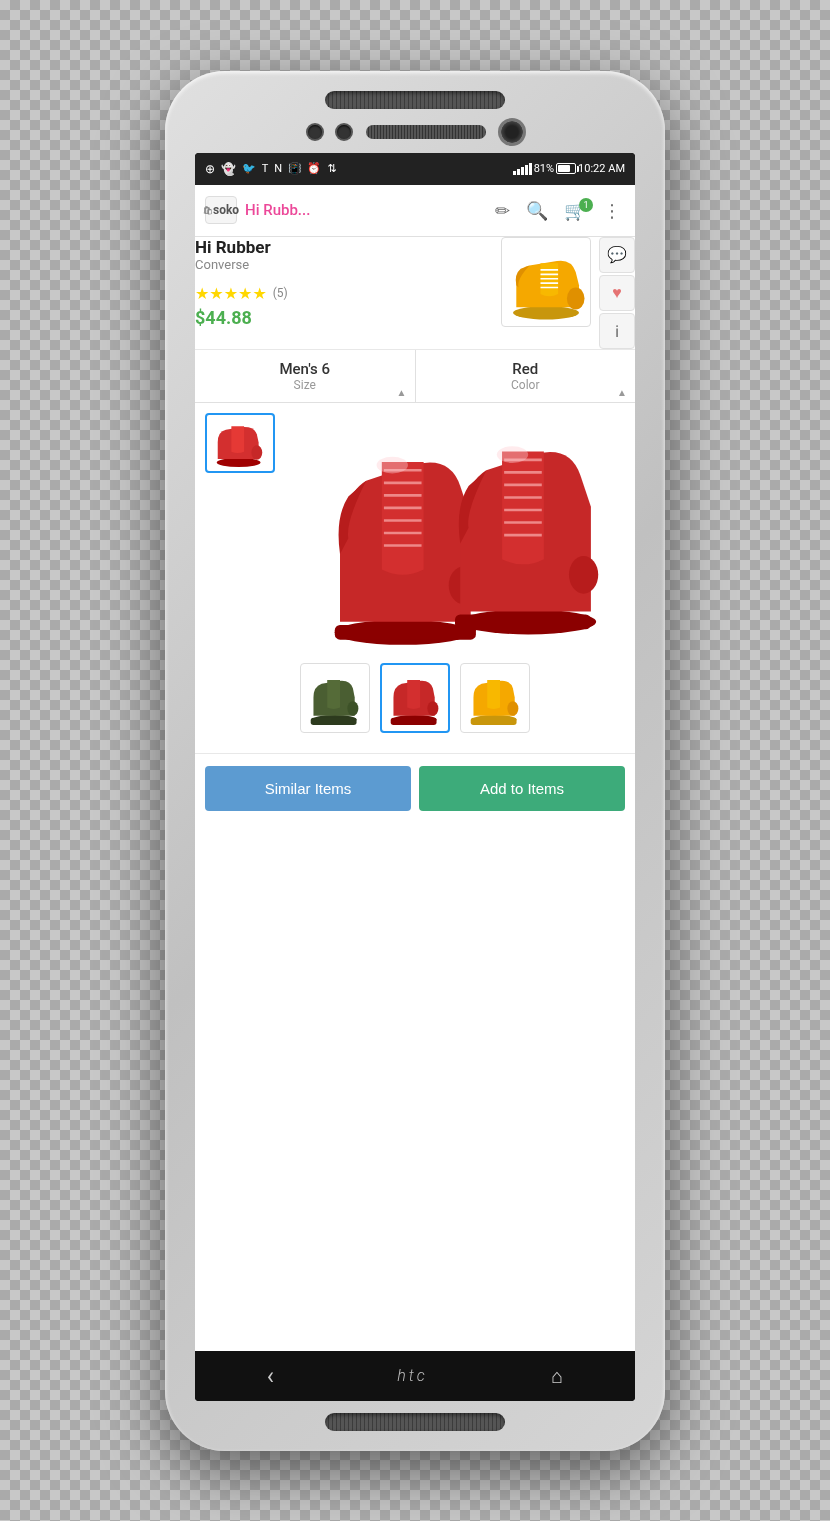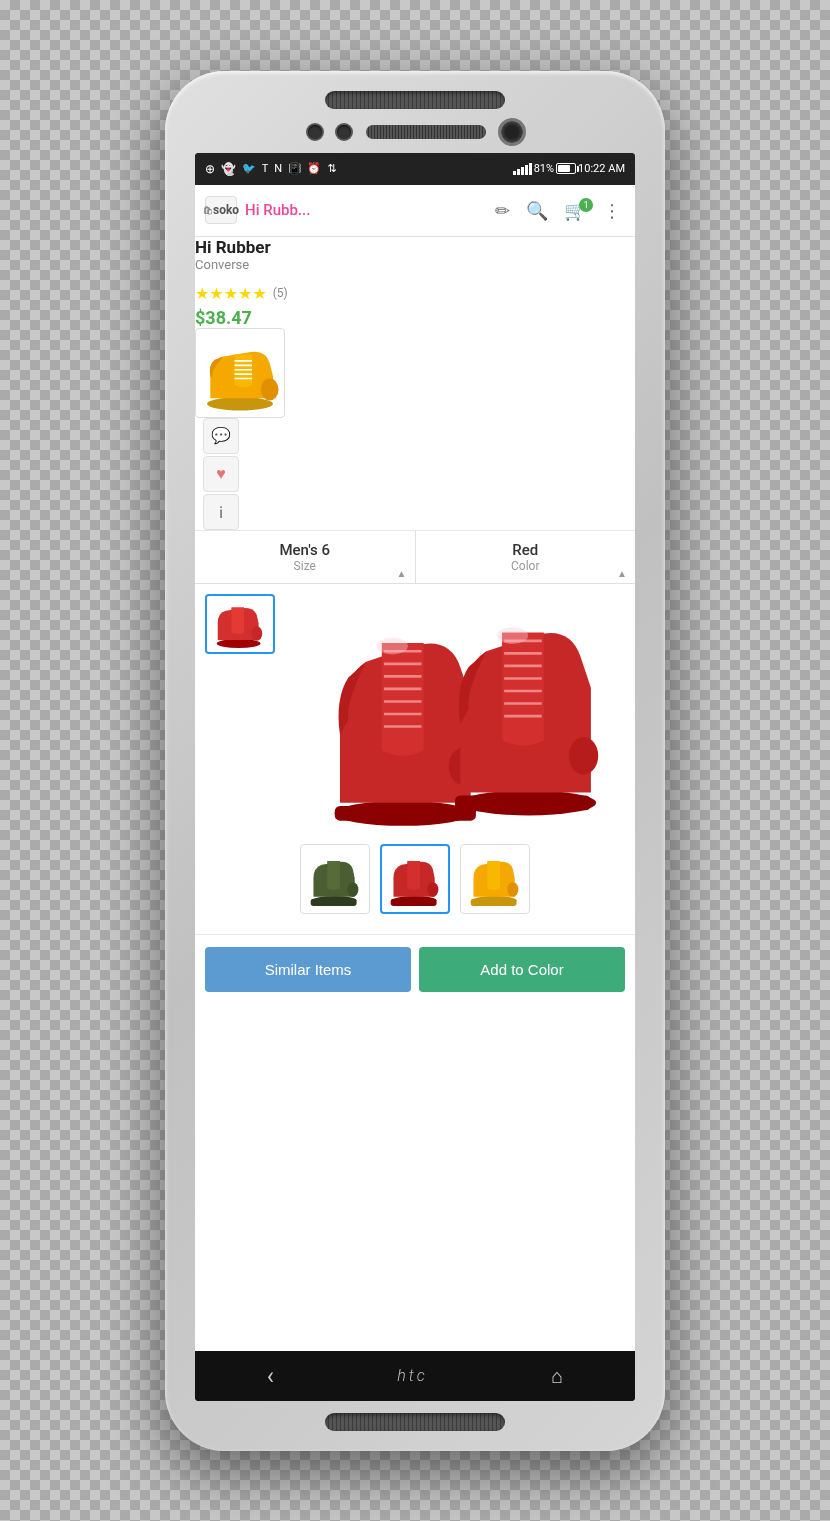--- a/index.html
+++ b/index.html
@@ -184,21 +184,20 @@
       align-items: center;
       justify-content: center;
     }
 
     
     .product-section {
       display: flex;
       padding: 0;
       border-bottom: 1px solid #e8e8e8;
       position: relative;
-      flex-direction: column;
     }
     .product-info {
       flex: 1;
     }
     .product-name {
       font-size: 17px;
       font-weight: bold;
       color: #222;
     }
     .product-brand {
@@ -468,21 +467,21 @@
       </div>
 
       <div class="product-section">
         <div class="product-info">
           <div class="product-name">Hi Rubber</div>
           <div class="product-brand">Converse</div>
           <div class="stars">
             <span>★★★★★</span>
             <span class="review-count">(5)</span>
           </div>
-          <div class="product-price">$38.47</div>
+          <div class="product-price">$44.88</div>
         </div>
         <div class="product-thumbnail">
 
           <svg viewBox="0 0 80 70" class="shoe-svg">
 
             <g transform="translate(5,8)">
 
               <ellipse cx="35" cy="55" rx="30" ry="6" fill="#c8960c"></ellipse>
 
               <path d="M8,50 L8,30 Q8,15 20,12 L45,8 Q58,6 62,18 L65,30 L65,50 Z" fill="#F5A800"></path>
@@ -625,21 +624,21 @@
                 <ellipse cx="48" cy="36" rx="6" ry="8" fill="#e09000"></ellipse>
                 <rect x="2" y="46" width="50" height="8" rx="3" fill="#c8960c"></rect>
               </g>
             </svg>
           </div>
         </div>
       </div>
 
       <div class="bottom-buttons">
         <button class="btn-similar">Similar Items</button>
-        <button class="btn-cart">Add to Color</button>
+        <button class="btn-cart">Add to Items</button>
       </div>
     </div>
 
     <div class="bottom-nav">
       <span class="bottom-nav-btn" style="font-size:24px;">‹</span>
       <span class="htc-logo">htc</span>
       <span class="bottom-nav-btn" style="font-size:20px;">⌂</span>
     </div>
   </div>
 

